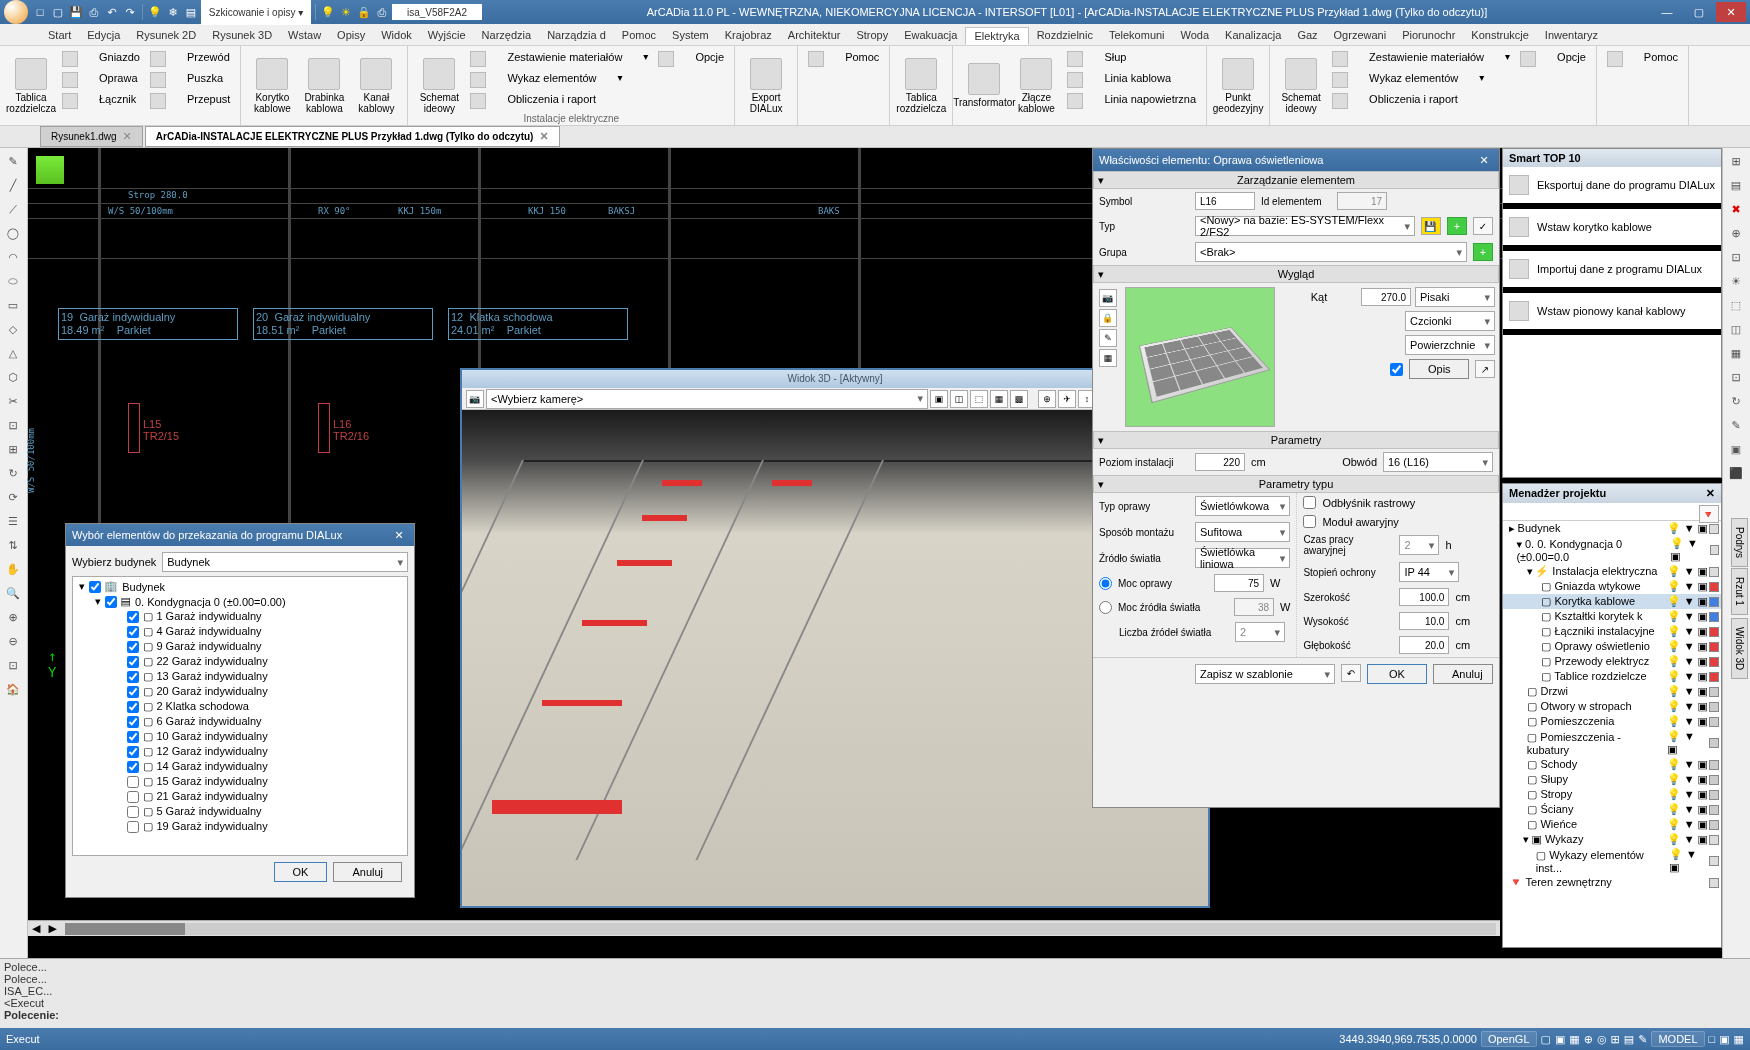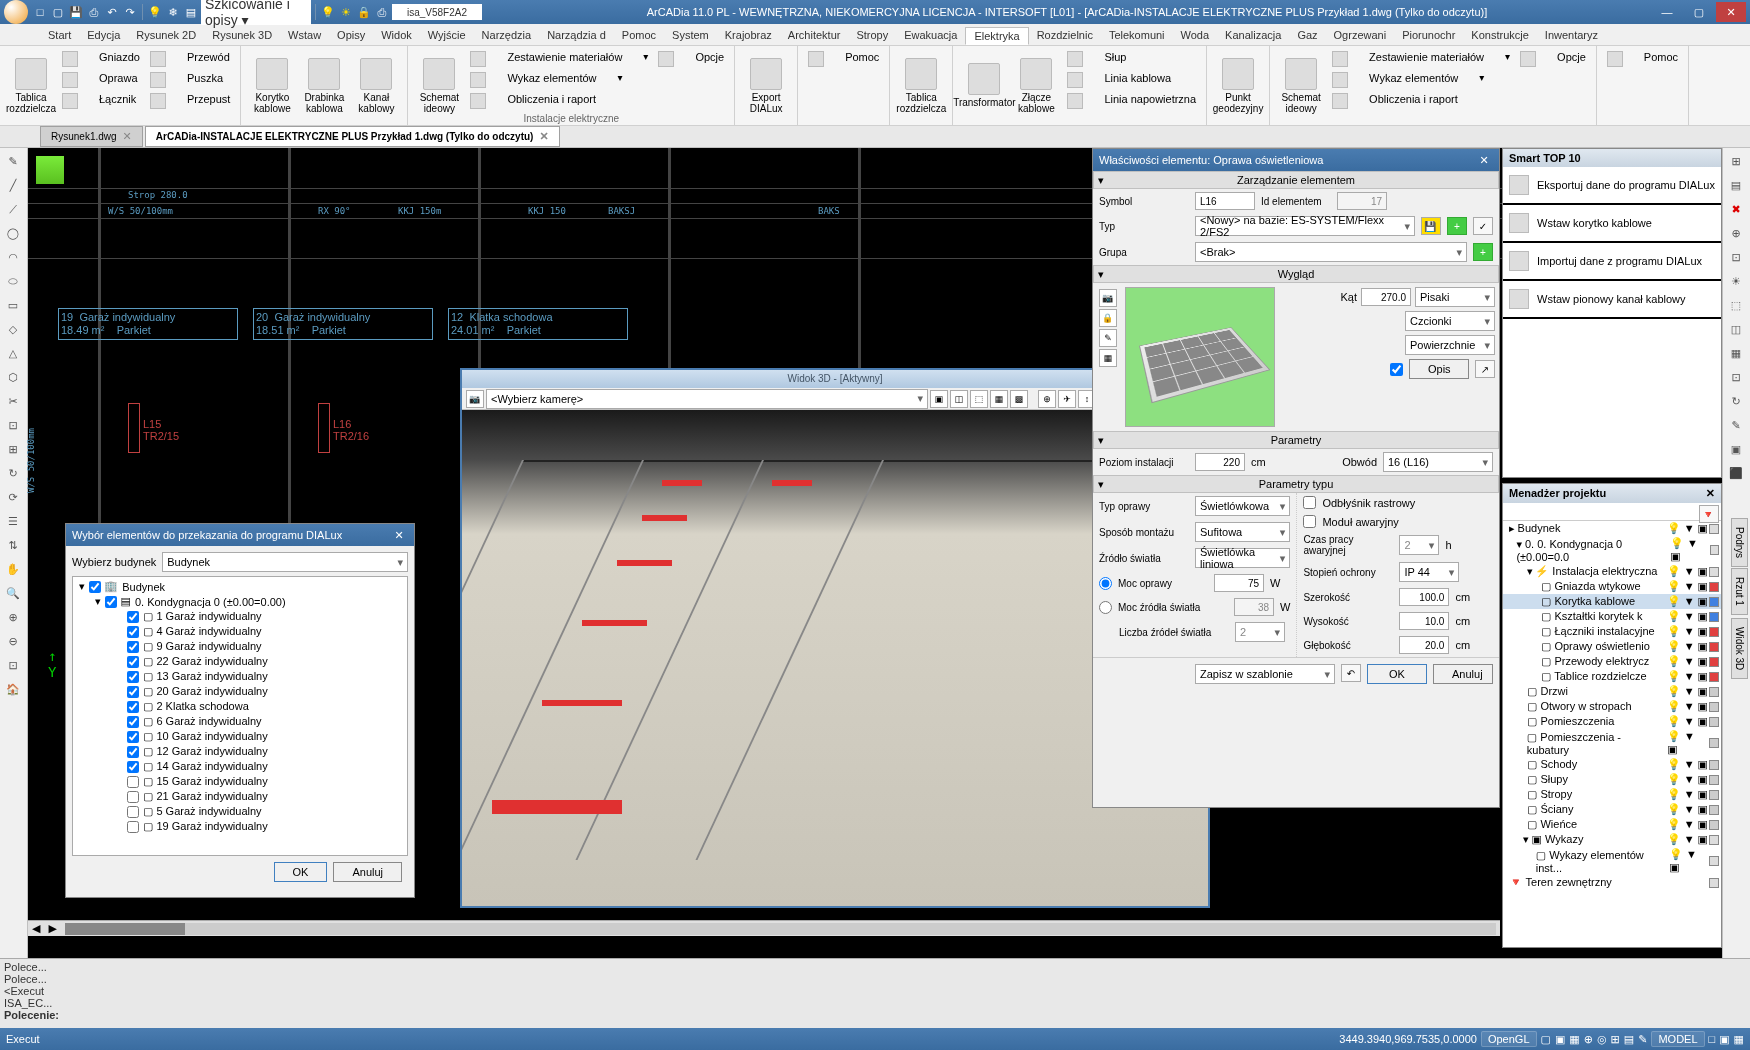--- a/index.html
+++ b/index.html
@@ -69,21 +69,21 @@
 .dlg-btn{padding:3px 18px;border:1px solid #888;background:#f0f0f0;font-size:11px}
 .dlg-btn.primary{border:1px solid #4080c0}
 .view3d{position:absolute;left:460px;top:220px;width:750px;height:540px;background:#e8e4d8;border:2px solid #4a7cb0}
 .view3d-title{height:18px;background:linear-gradient(#d0e0f0,#b0c8e0);font-size:10px;text-align:center;line-height:18px;color:#456}
 .view3d-toolbar{height:22px;background:#f0f0f0;border-bottom:1px solid #c0c0c0;display:flex;align-items:center;gap:2px;padding:0 4px}
 .v3d-btn{width:18px;height:18px;border:1px solid #aaa;background:#fff;display:flex;align-items:center;justify-content:center;font-size:9px}
 .view3d-canvas{height:calc(100% - 40px);background:linear-gradient(180deg,#1a1a1a 0%,#4a4a4a 10%,#d8d4c8 25%,#c8c4b8 100%);position:relative;overflow:hidden}
 .red-bar{position:absolute;background:#e03030;height:6px}
 .smart-top10{position:absolute;top:0;right:28px;width:220px;height:330px;background:#fff;border:1px solid #888}
 .st-title{background:linear-gradient(#e0e8f0,#c8d4e0);padding:3px 6px;font-weight:bold;font-size:11px}
-.st-item{display:flex;align-items:center;gap:8px;padding:8px 6px;border-bottom:2px solid #000000;font-size:10px}
+.st-item{display:flex;align-items:center;gap:8px;padding:8px 6px;border-bottom:6px solid #000000;font-size:10px}
 .st-icon{width:20px;height:20px;background:#ddd;border:1px solid #bbb}
 .proj-mgr{position:absolute;top:335px;right:28px;width:220px;height:465px;background:#fff;border:1px solid #888;font-size:10px}
 .pm-body{height:calc(100% - 40px);overflow:auto}
 .pm-row{display:flex;align-items:center;padding:1px 2px;gap:2px}
 .pm-row.selected{background:#cde}
 .pm-indent{display:inline-block}
 .pm-icons{margin-left:auto;display:flex;gap:1px;align-items:center}
 .pm-led{width:10px;height:10px;border:1px solid #888}
 .status{position:absolute;bottom:0;left:0;right:0;height:22px;background:linear-gradient(#4a7cb0,#3a6ca0);color:#fff;display:flex;align-items:center;padding:0 6px;font-size:10px}
 .status .right{margin-left:auto;display:flex;gap:4px;align-items:center}
@@ -103,21 +103,21 @@
     <span>□</span>
     <span>▢</span>
     <span>💾</span>
     <span>⎙</span>
     <span>↶</span>
     <span>↷</span>
     <div class="qat-sep"></div>
     <span style="color:#fd0">💡</span>
     <span>❄</span>
     <span>▤</span>
-    <span style="background:#fff;color:#333;padding:13px 4px;font-size:14px;width:110px;display:flex;align-items:center">Szkicowanie i opisy ▾</span>
+    <span style="background:#fff;color:#333;padding:13px 4px;font-size:10px;width:110px;display:flex;align-items:center">Szkicowanie i opisy ▾</span>
     <div class="qat-sep"></div>
     <span style="color:#fd0">💡</span>
     <span style="color:#fd0">☀</span>
     <span>🔒</span>
     <span>⎙</span>
     <span style="background:#fff;color:#333;padding:1px 4px;font-size:10px;width:90px">isa_V58F2A2</span>
   </div>
   <div class="titlebar-text">ArCADia 11.0 PL - WEWNĘTRZNA, NIEKOMERCYJNA LICENCJA - INTERSOFT [L01] - [ArCADia-INSTALACJE ELEKTRYCZNE PLUS Przykład 1.dwg (Tylko do odczytu)]</div>
   <div class="win-btns">
     <div class="win-btn">—</div>
@@ -568,21 +568,21 @@
             <div></div>
             <div></div>
             <div></div>
             <div></div>
             <div></div>
             <div></div>
           </div>
       </div>
       <div style="flex:1;display:flex;flex-direction:column;gap:4px;align-items:flex-end">
         <div style="display:flex;gap:4px;align-items:center;width:100%">
-          <span style="flex:1;text-align:right">Kąt</span>
+          <span style="flex:1;text-align:center">Kąt</span>
           <input class="prop-input" style="width: 50px; flex: 0 0 auto; text-align: right;" value="270.0">
           <div class="prop-combo" style="width:80px;flex:none">
               <span>Pisaki</span>
               <span class="arrow">▾</span>
             </div>
         </div>
         <div class="prop-combo" style="width:90px;flex:none">
             <span>Czcionki</span>
             <span class="arrow">▾</span>
           </div>
@@ -778,22 +778,22 @@
       <span style="padding:0 4px">▶</span>
     <div style="flex:1;background:#ccc;height:12px;margin:0 4px;position:relative">
         <div style="width:120px;height:100%;background:#888"></div>
       </div>
   </div>
 </div>
 
 <div class="cmd-area">
   <div>Polece...</div>
   <div>Polece...</div>
+  <div>ISA_EC...</div>
   <div>&lt;Execut</div>
-  <div>ISA_EC...</div>
   <div class="cmd-prompt">
       <b>Polecenie:</b>
     </div>
 </div>
 
 <div class="status">
   <span>Execut</span>
   <div class="right">
     <span>3449.3940,969.7535,0.0000</span>
     <span class="status-btn">OpenGL</span>

